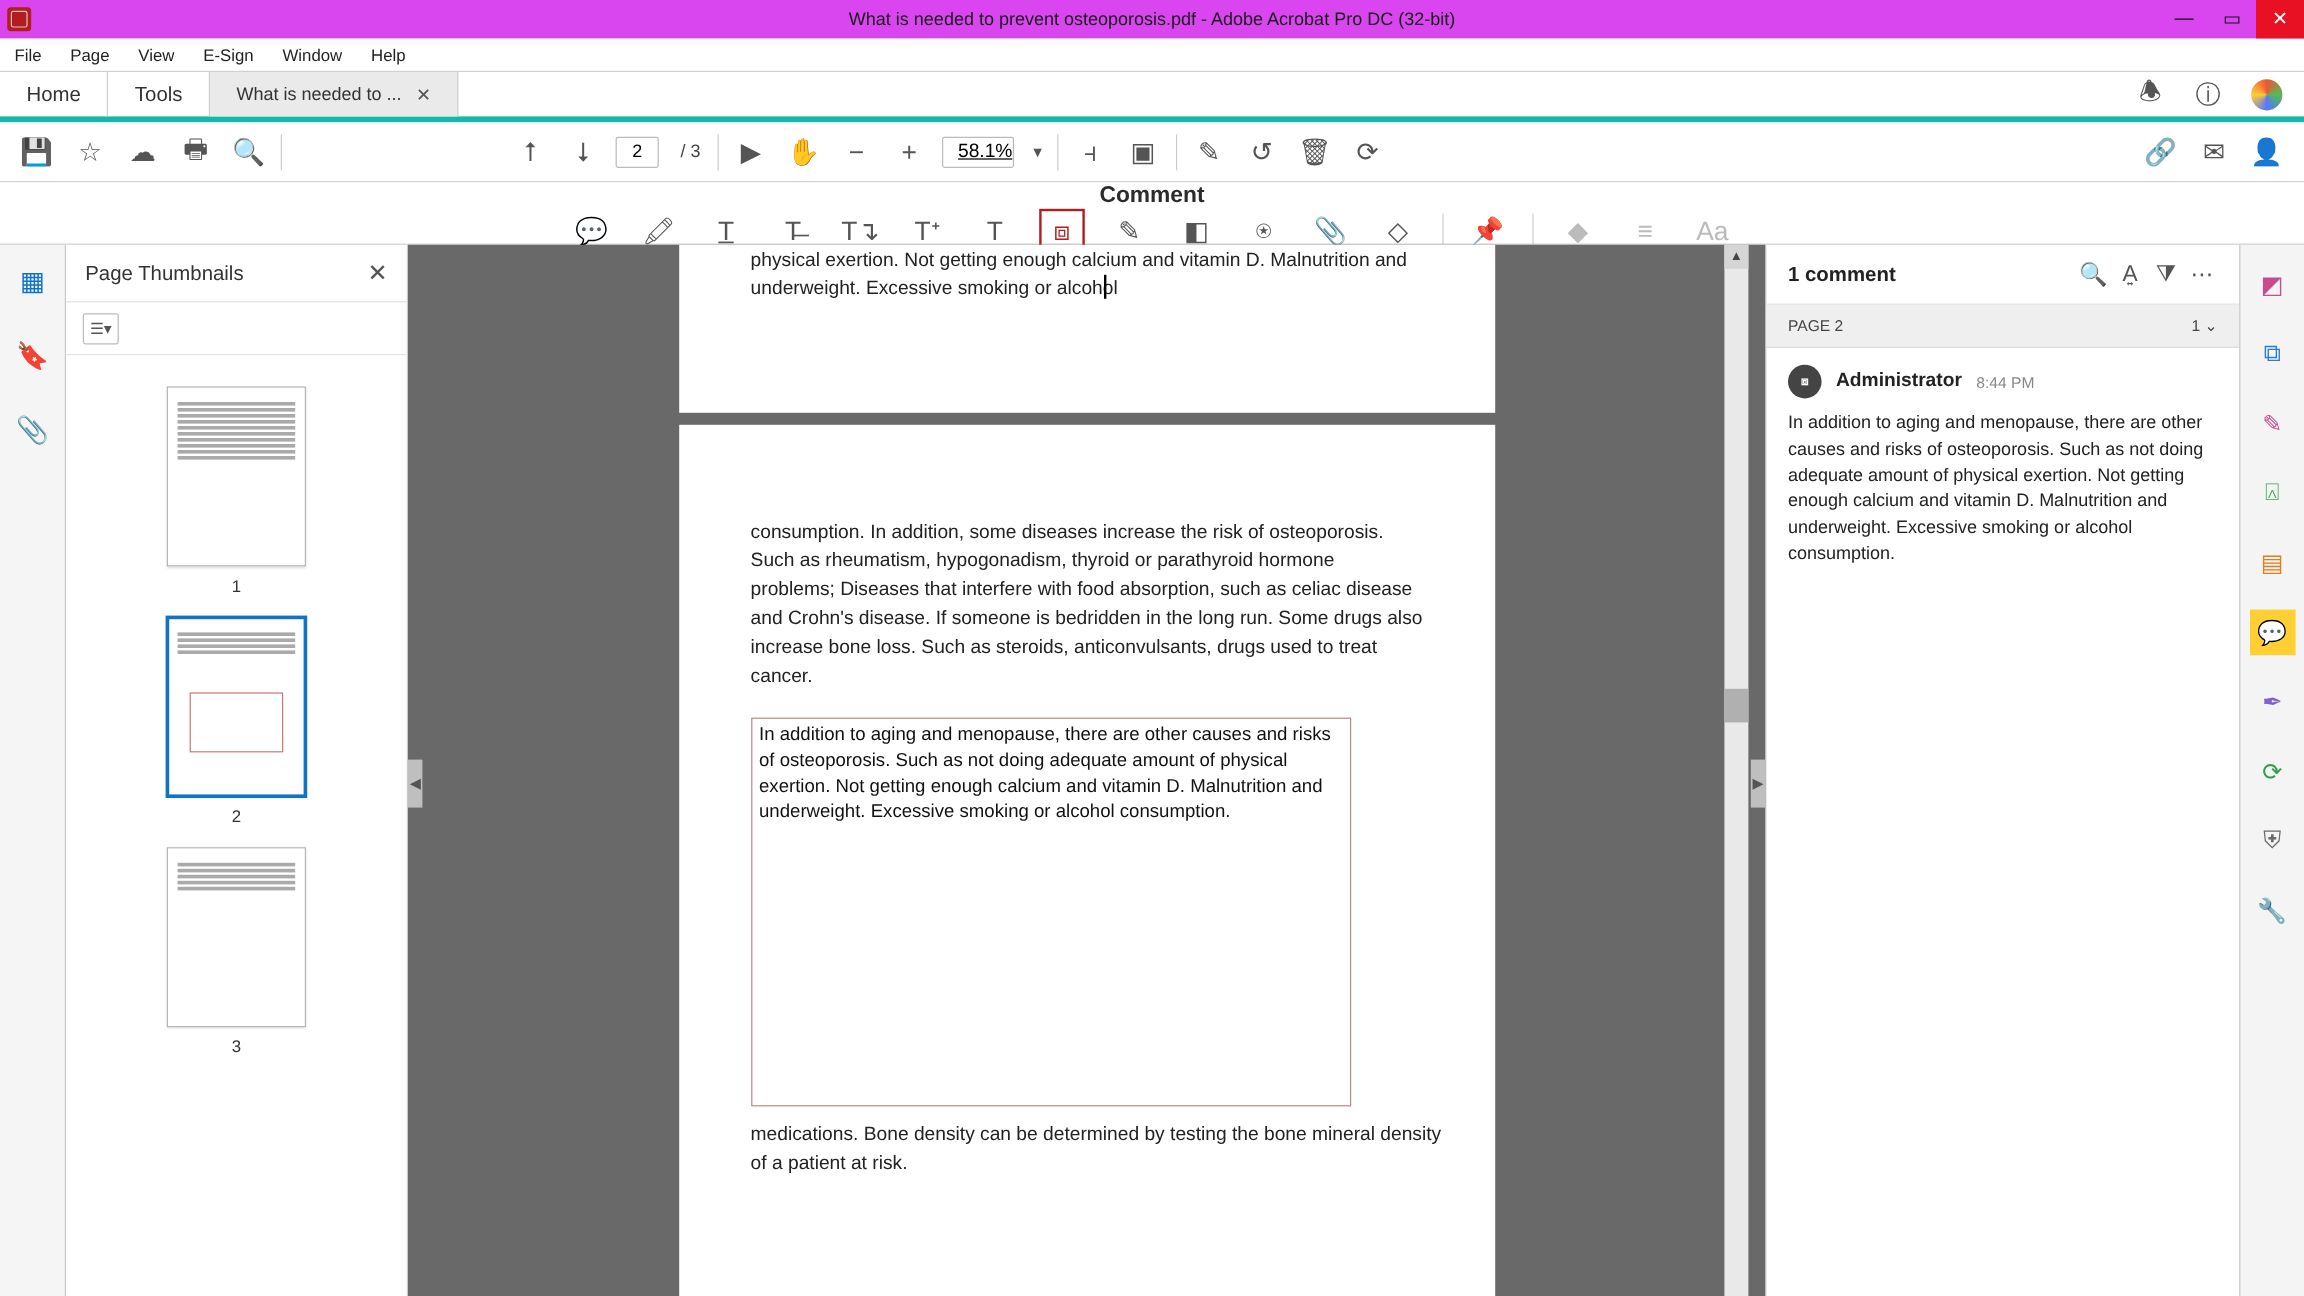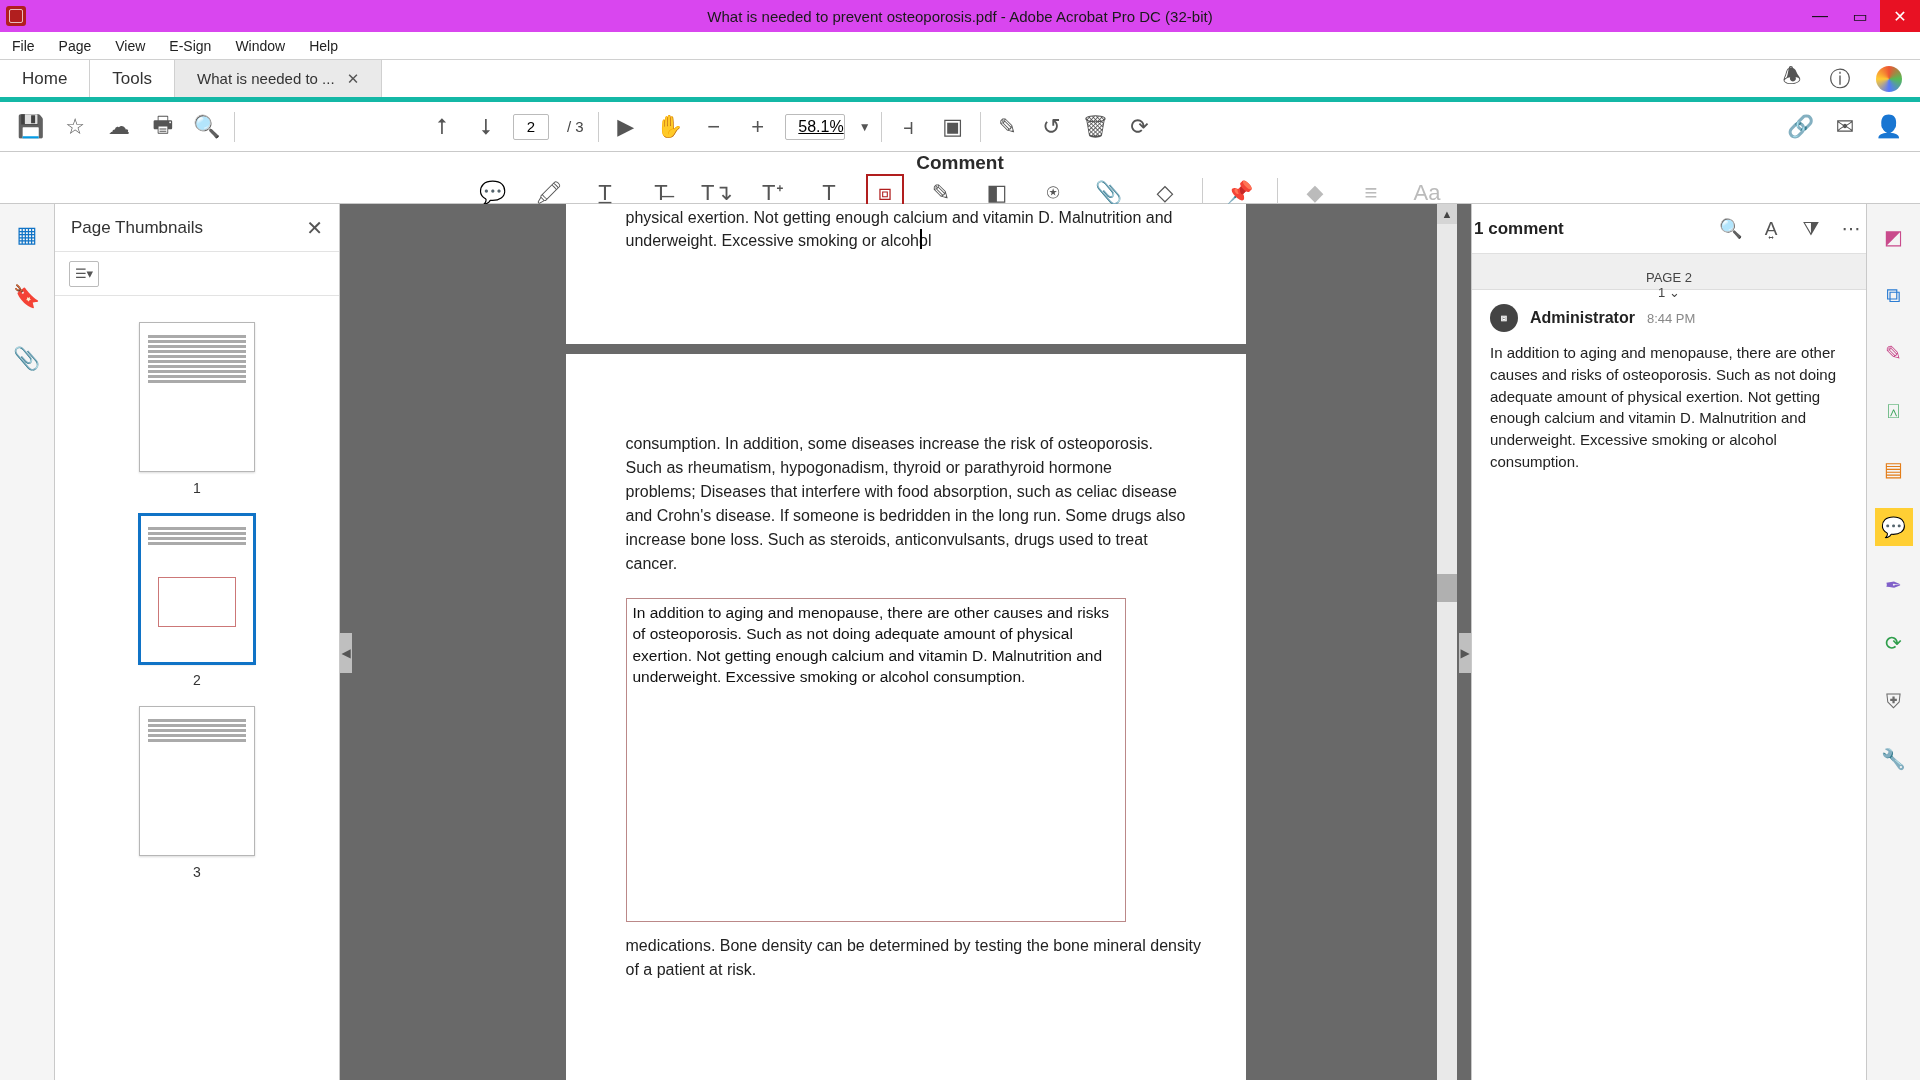--- a/index.html
+++ b/index.html
@@ -74,24 +74,24 @@
 .scrollbar .thumb-v{position:absolute;left:0;right:0;top:350px;height:28px;background:#b0b0b0;}
 .page-stack{width:680px;margin:0;}
 .page1tail{background:#fff;padding:2px 48px 2px 60px;color:#222;font-size:16px;line-height:1.45;height:140px;}
 .page-gap{height:10px;}
 .page2{background:#fff;padding:78px 60px 0 60px;color:#222;font-size:16px;line-height:1.5;min-height:730px;position:relative;}
 .textbox-annot{position:absolute;left:60px;top:244px;width:500px;height:324px;border:1px solid #b88;background:#fff;padding:3px 6px;font-size:15.5px;line-height:1.38;color:#111;}
 .under-text{position:absolute;left:60px;right:44px;top:580px;font-size:16px;line-height:1.5;}
 .cursor-tweak{position:absolute;left:294px;top:23px;width:2px;height:20px;background:#000;}
 
 .commentpanel { width: 395px; background: #fff; border-left: 1px solid #c9c9c9; display:flex;flex-direction:column;}
-.cp-header { height: 50px; display:flex;align-items:center;padding:0 2px;gap:14px;border-bottom:1px solid #e0e0e0;}
+.cp-header { height: 50px; display:flex;align-items:center;padding:0 18px;gap:4px;border-bottom:1px solid #e0e0e0;}
 .cp-header-title{font-size:17px;font-weight:700;flex:1;color:#222;}
 .cp-header .cic{width:26px;height:26px;display:flex;align-items:center;justify-content:center;color:#555;font-size:19px;}
-.cp-section{height:36px;background:#efefef;display:flex;align-items:center;justify-content:space-between;padding:16px 18px;font-size:13px;color:#444;border-bottom:1px solid #ddd;flex-direction:column;}
+.cp-section{height:36px;background:#efefef;display:flex;align-items:center;justify-content:space-between;padding:16px 18px;font-size:13px;color:#444;border-bottom:1px solid #ddd;}
 .cp-item{padding:14px 18px;}
 .cp-item-head{display:flex;align-items:center;gap:12px;margin-bottom:10px;}
 .cp-avatar{width:28px;height:28px;border-radius:50%;background:#444;color:#fff;display:flex;align-items:center;justify-content:center;font-size:10px;font-weight:700;}
 .cp-user{font-size:16px;font-weight:700;color:#222;}
 .cp-time{font-size:13px;color:#888;}
 .cp-body{font-size:15px;color:#222;line-height:1.45;}
 
 .rightrail{width:54px;background:#f4f4f4;border-left:1px solid #c9c9c9;display:flex;flex-direction:column;align-items:center;padding-top:14px;gap:20px;}
 .rightrail .rr{width:38px;height:38px;display:flex;align-items:center;justify-content:center;font-size:20px;}
 .rr.yellow{background:#ffcf34;color:#b37400;}

